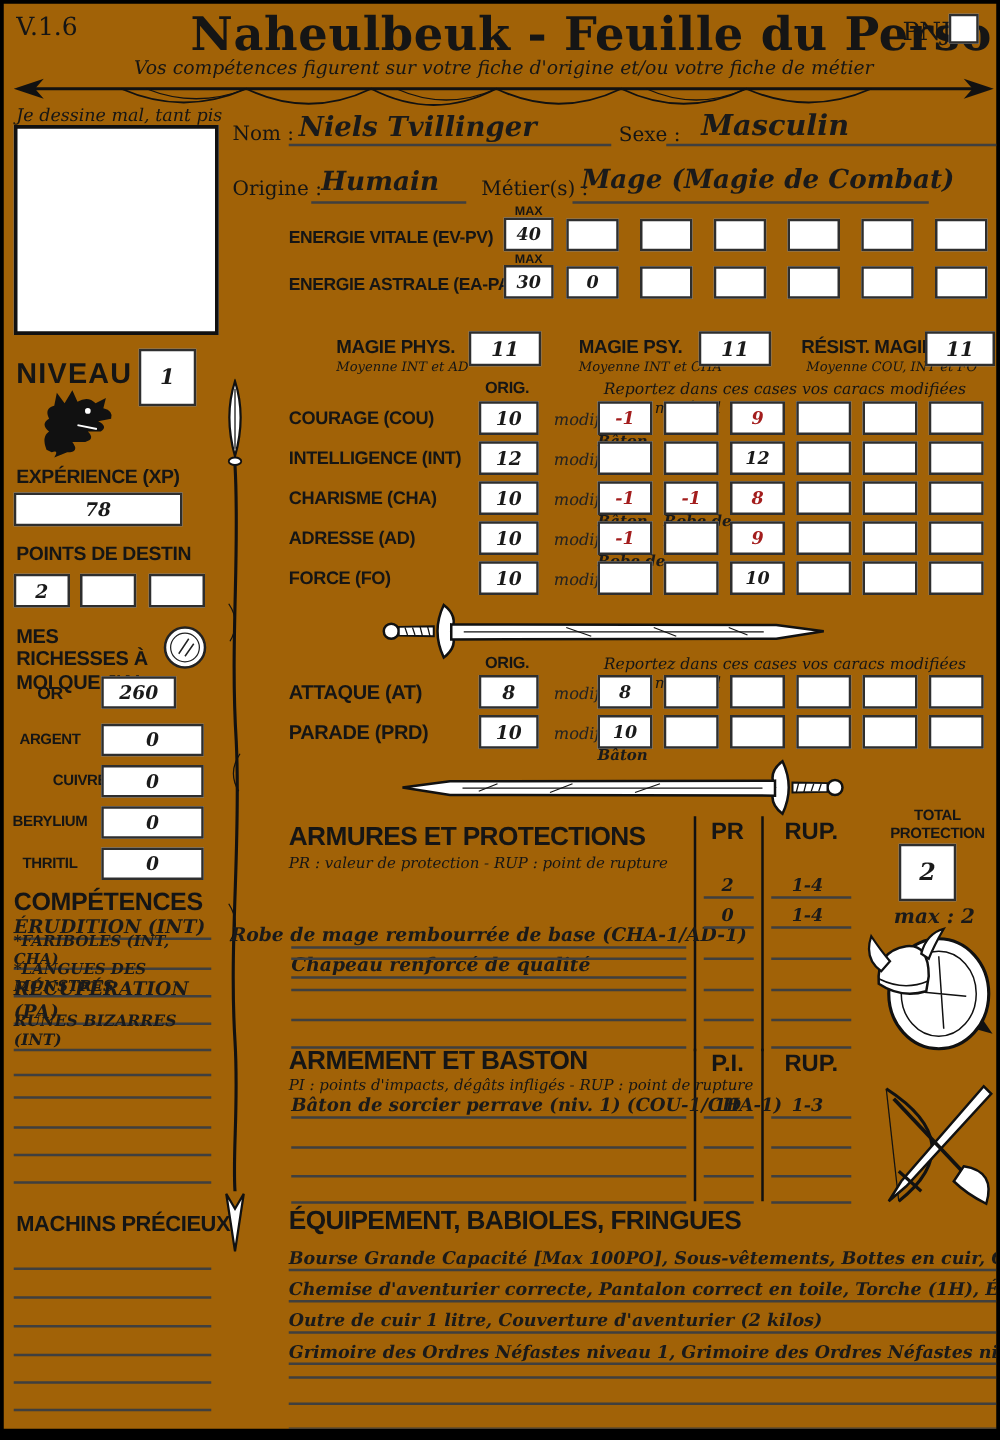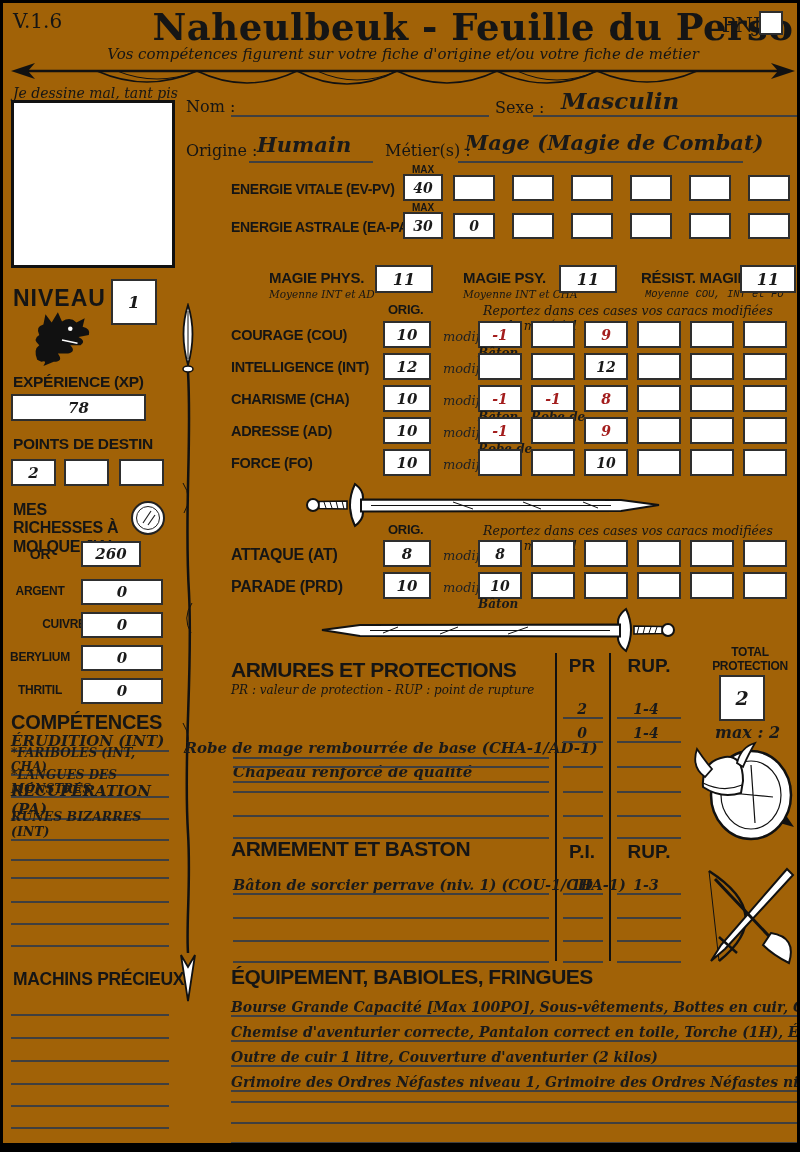--- a/index.html
+++ b/index.html
@@ -144,20 +144,21 @@
   <svg class="abs" style="left:165px;top:300px;" width="40" height="700" viewBox="0 0 40 700">
     <path d="M20,2 Q29,30 20,62 Q11,30 20,2 Z" fill="#fff" stroke="#111" stroke-width="1.8"></path>
     <line x1="20" y1="8" x2="20" y2="56" stroke="#111" stroke-width="1"></line>
     <ellipse cx="20" cy="66" rx="5" ry="3" fill="#fff" stroke="#111" stroke-width="1.5"></ellipse>
     <path d="M20,69 C24,140 16,210 21,290 C25,370 15,450 20,530 C23,580 18,620 20,650" stroke="#111" stroke-width="2.5" fill="none"></path>
     <path d="M15,180 Q25,195 16,210 M24,300 Q14,315 23,330 M15,420 Q25,436 16,450" stroke="#111" stroke-width="1" fill="none"></path>
     <path d="M20,698 L13,652 L20,664 L27,652 Z" fill="#fff" stroke="#111" stroke-width="1.8"></path>
   </svg>
 
   <div class="abs serif" style="left:183px;top:94px;font-size:16px;">Nom :</div>
+  <div class="abs script" style="left:236px;top:86px;font-size:22px;">Niels Tvillinger</div>
   <div class="wline" style="left:228px;top:92px;width:258px;height:22px;"></div>
   <div class="abs serif" style="left:492px;top:95px;font-size:16px;">Sexe :</div>
   <div class="abs script" style="left:558px;top:84px;font-size:23px;">Masculin</div>
   <div class="wline" style="left:530px;top:92px;width:265px;height:22px;"></div>
 
   <div class="abs serif" style="left:183px;top:138px;font-size:16px;">Origine :</div>
   <div class="abs script" style="left:254px;top:129px;font-size:21px;">Humain</div>
   <div class="wline" style="left:246px;top:138px;width:124px;height:22px;"></div>
   <div class="abs serif" style="left:382px;top:138px;font-size:16px;">Métier(s) :</div>
   <div class="abs script" style="left:462px;top:127px;font-size:21px;">Mage (Magie de Combat)</div>
@@ -218,21 +219,21 @@
   <div class="abs ital mgsub" style="left:266px;top:285px;">Moyenne INT et AD</div>
   <div class="box" style="left:372px;top:262px;width:58px;height:28px;">
       <span class="script" style="font-size:16px;">11</span>
     </div>
   <div class="abs mglbl" style="left:460px;top:266px;">MAGIE PSY.</div>
   <div class="abs ital mgsub" style="left:460px;top:285px;">Moyenne INT et CHA</div>
   <div class="box" style="left:556px;top:262px;width:58px;height:28px;">
       <span class="script" style="font-size:16px;">11</span>
     </div>
   <div class="abs mglbl" style="left:638px;top:266px;">RÉSIST. MAGIE</div>
-  <div class="abs ital mgsub" style="left:642px;top:285px;font-family:Liberation Mono, monospace;">Moyenne COU, INT et FO</div>
+  <div class="abs ital mgsub" style="left:642px;top:285px;">Moyenne COU, INT et FO</div>
   <div class="box" style="left:737px;top:262px;width:56px;height:28px;">
       <span class="script" style="font-size:16px;">11</span>
     </div>
 
   <div class="abs blab" style="left:385px;top:299px;font-size:13px;">ORIG.</div>
   <div class="abs ital" style="left:480px;top:300px;font-size:12.5px;">Reportez dans ces cases vos caracs modifiées par le matériel</div>
 
   <div class="crow" style="top:318px;">
     <div class="rlbl blab">COURAGE (COU)</div>
     <div class="box origbox">
@@ -424,20 +425,21 @@
     <ellipse cx="60" cy="56" rx="40" ry="44" fill="#fff" stroke="#111" stroke-width="2.5"></ellipse>
     <ellipse cx="60" cy="56" rx="30" ry="34" fill="none" stroke="#111" stroke-width="1.2"></ellipse>
     <path d="M60,26 L64,84 M40,54 L82,58" stroke="#111" stroke-width="1.2"></path>
     <path d="M12,48 Q10,22 34,18 Q52,16 52,42 L50,54 Q30,60 12,48 Z" fill="#fff" stroke="#111" stroke-width="2"></path>
     <path d="M14,38 Q0,28 6,10 Q14,22 21,30 Z" fill="#fff" stroke="#111" stroke-width="1.8"></path>
     <path d="M46,24 Q50,8 64,4 Q56,18 52,28 Z" fill="#fff" stroke="#111" stroke-width="1.8"></path>
     <path d="M12,44 Q32,54 51,46" stroke="#111" stroke-width="1.3" fill="none"></path>
   </svg>
 
   <div class="abs sect" style="left:228px;top:834px;">ARMEMENT ET BASTON</div>
+  <div class="abs ital" style="left:228px;top:858px;font-size:12px;">PI : points d'impacts, dégâts infligés - RUP : point de rupture</div>
   <div class="vdiv" style="left:552px;top:836px;height:122px;"></div>
   <div class="vdiv" style="left:606px;top:836px;height:122px;"></div>
   <div class="abs colh" style="left:556px;top:838px;width:46px;">P.I.</div>
   <div class="abs colh" style="left:610px;top:838px;width:72px;">RUP.</div>
 
   <div class="wline" style="left:230px;top:870px;width:316px;height:22px;">
       <span class="script" style="font-size:14.5px;white-space:nowrap;">Bâton de sorcier perrave (niv. 1) (COU-1/CHA-1)</span>
     </div>
   <div class="pv script" style="left:556px;top:874px;width:46px;">1D</div>
   <div class="wline" style="left:560px;top:870px;width:40px;height:22px;"></div>

